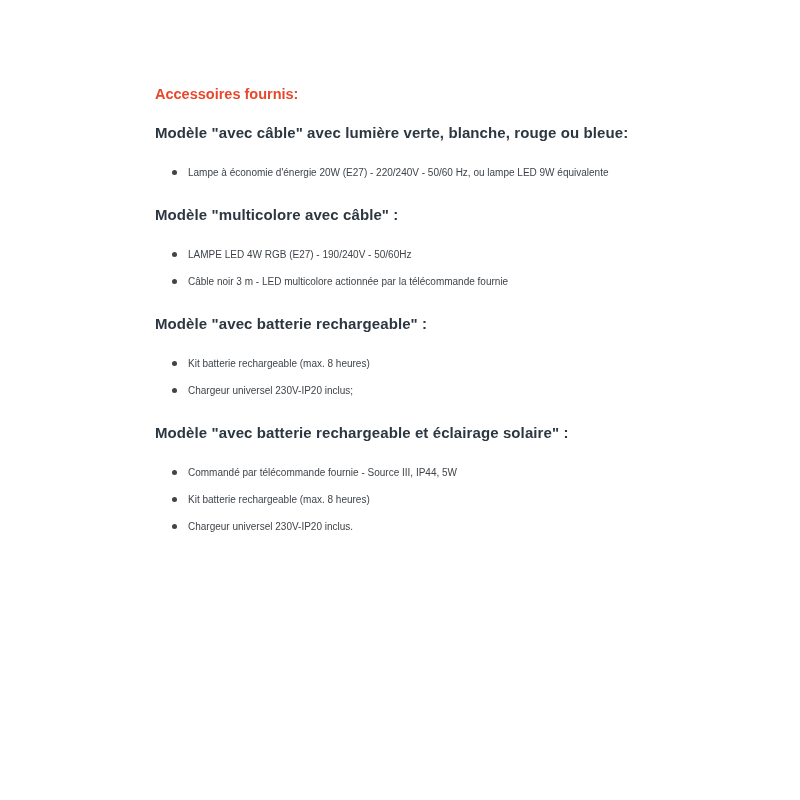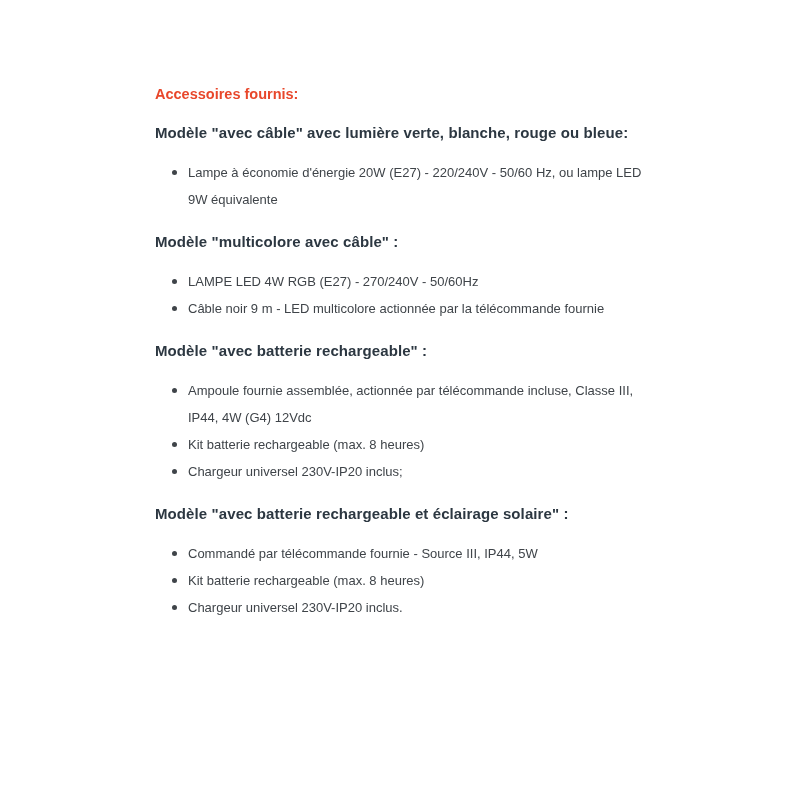--- a/index.html
+++ b/index.html
@@ -32,21 +32,21 @@
     letter-spacing: 0.1px;
   }
   ul.bullet-list {
     list-style: none;
     margin: 0 0 19px 0;
     padding: 0;
   }
   ul.bullet-list li {
     position: relative;
     padding-left: 33px;
-    font-size: 13px;
+    font-size: 10px;
     color: #3f4449;
     line-height: 27px;
   }
   ul.bullet-list li::before {
     content: "";
     position: absolute;
     left: 17px;
     top: 11px;
     width: 5px;
     height: 5px;
@@ -64,29 +64,28 @@
   <div class="section">
     <p class="section-heading">Modèle "avec câble" avec lumière verte, blanche, rouge ou bleue:</p>
     <ul class="bullet-list">
       <li>Lampe à économie d'énergie 20W (E27) - 220/240V - 50/60 Hz, ou lampe LED 9W équivalente</li>
     </ul>
   </div>
 
   <div class="section">
     <p class="section-heading">Modèle "multicolore avec câble" :</p>
     <ul class="bullet-list">
-      <li>LAMPE LED 4W RGB (E27) - 270/240V - 50/60Hz</li>
-      <li>Câble noir 9 m - LED multicolore actionnée par la télécommande fournie</li>
+      <li>LAMPE LED 4W RGB (E27) - 190/240V - 50/60Hz</li>
+      <li>Câble noir 3 m - LED multicolore actionnée par la télécommande fournie</li>
     </ul>
   </div>
 
   <div class="section">
     <p class="section-heading">Modèle "avec batterie rechargeable" :</p>
     <ul class="bullet-list">
-      <li>Ampoule fournie assemblée, actionnée par télécommande incluse, Classe III, IP44, 4W (G4) 12Vdc</li>
       <li>Kit batterie rechargeable (max. 8 heures)</li>
       <li>Chargeur universel 230V-IP20 inclus;</li>
     </ul>
   </div>
 
   <div class="section">
     <p class="section-heading">Modèle "avec batterie rechargeable et éclairage solaire" :</p>
     <ul class="bullet-list">
       <li>Commandé par télécommande fournie - Source III, IP44, 5W</li>
       <li>Kit batterie rechargeable (max. 8 heures)</li>

